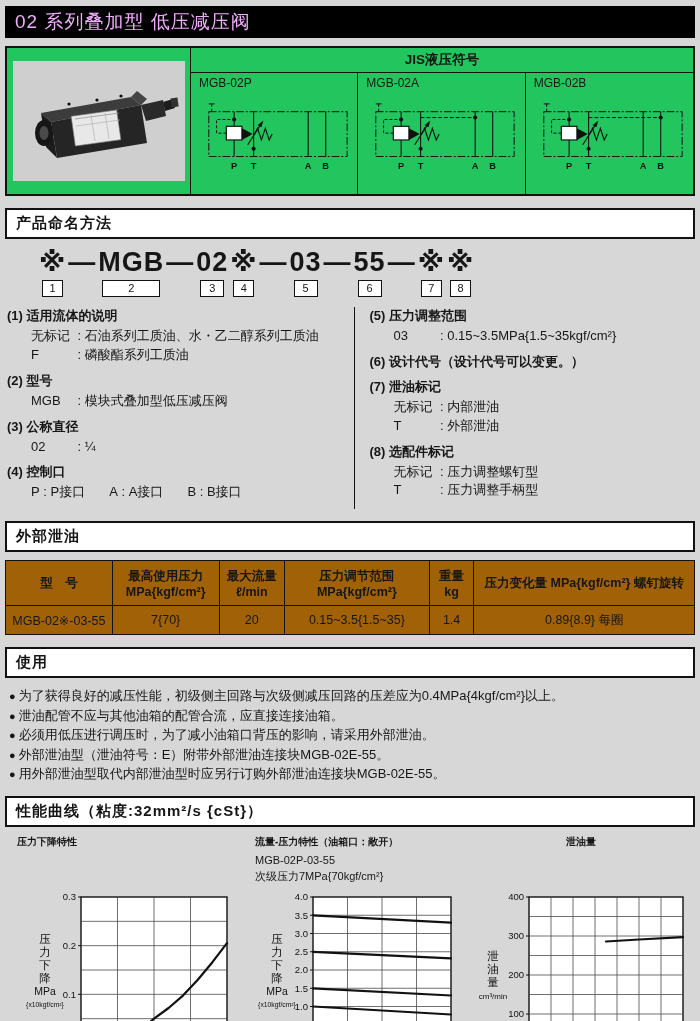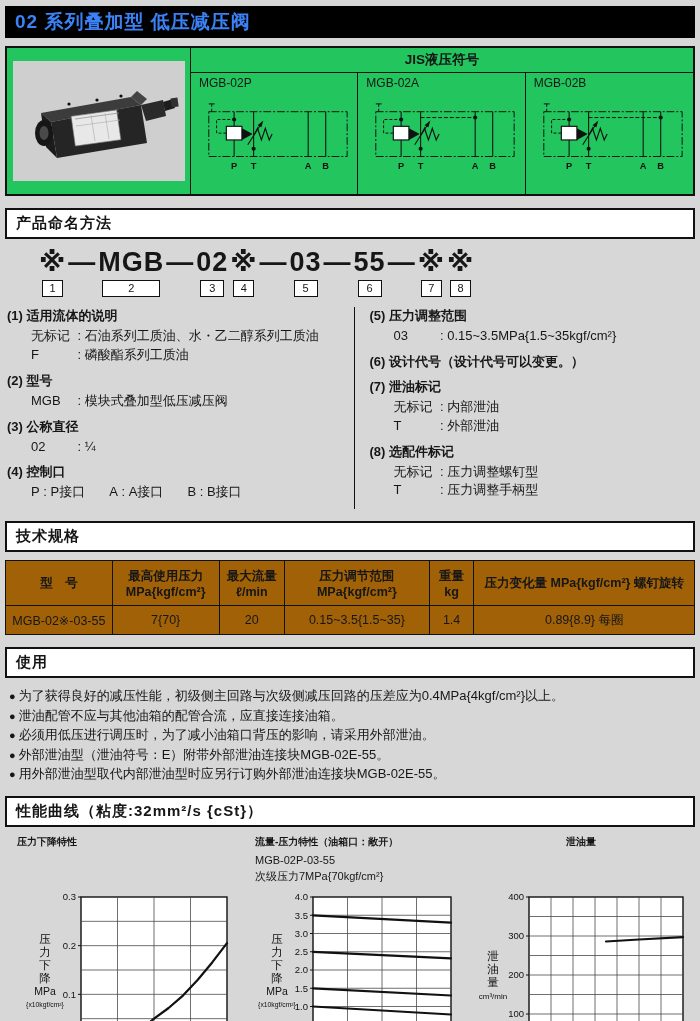--- a/index.html
+++ b/index.html
@@ -1,21 +1,21 @@
 <!DOCTYPE html>
 <html><head>
 <meta charset="utf-8">
 <style>
   html,body{margin:0;padding:0;}
   body{background:#b9b9b9;}
   #page{width:700px;height:1021px;box-sizing:border-box;background:#d7d7d7;
         font-family:"Liberation Sans","DejaVu Sans",sans-serif;color:#161616;
         padding:4px 5px;overflow:hidden;position:relative;}
   
-  .title-bar{height:32px;background:#000;color:#3b82f6;font-size:19px;font-weight:bold;
+  .title-bar{height:32px;background:#000;color:#f0abfc;font-size:19px;font-weight:normal;
              line-height:32px;padding-left:10px;margin:2px 0 8px 0;letter-spacing:1px;}
   
   .symbol-table{border:2px solid #111;background:#22c55e;height:146px;display:grid;
                 grid-template-columns:184px 1fr 1fr 1fr;grid-template-rows:25px 1fr;margin-bottom:12px;}
   .photo-cell{grid-row:1/3;border-right:1.5px solid #111;display:flex;align-items:center;justify-content:center;}
   .jis-header{grid-column:2/5;border-bottom:1.5px solid #111;text-align:center;
               font-size:13.5px;font-weight:bold;line-height:24px;}
   .symbol-cell{border-right:1px solid #111;padding:3px 0 0 8px;font-size:12px;}
   .symbol-cell:last-child{border-right:none;}
   .symbol-cell .variant-label{margin-bottom:10px;}
@@ -246,21 +246,21 @@
           <div class="exp-line aligned"><span class="pair"><span class="term">T</span> : 外部泄油</span></div>
         </div>
         <div class="exp-item">
           <div class="exp-heading">(8) 选配件标记</div>
           <div class="exp-line aligned"><span class="pair"><span class="term">无标记</span> : 压力调整螺钉型</span></div>
           <div class="exp-line aligned"><span class="pair"><span class="term">T</span> : 压力调整手柄型</span></div>
         </div>
       </div>
   </div>
 
-  <div class="section-head">技术规格</div>
+  <div class="section-head">外部泄油</div>
 
   <table class="spec-table">
     <thead>
         <tr>
           <th>型　号</th>
           <th>最高使用压力
 MPa{kgf/cm²}</th>
           <th>最大流量
 ℓ/min</th>
           <th>压力调节范围

